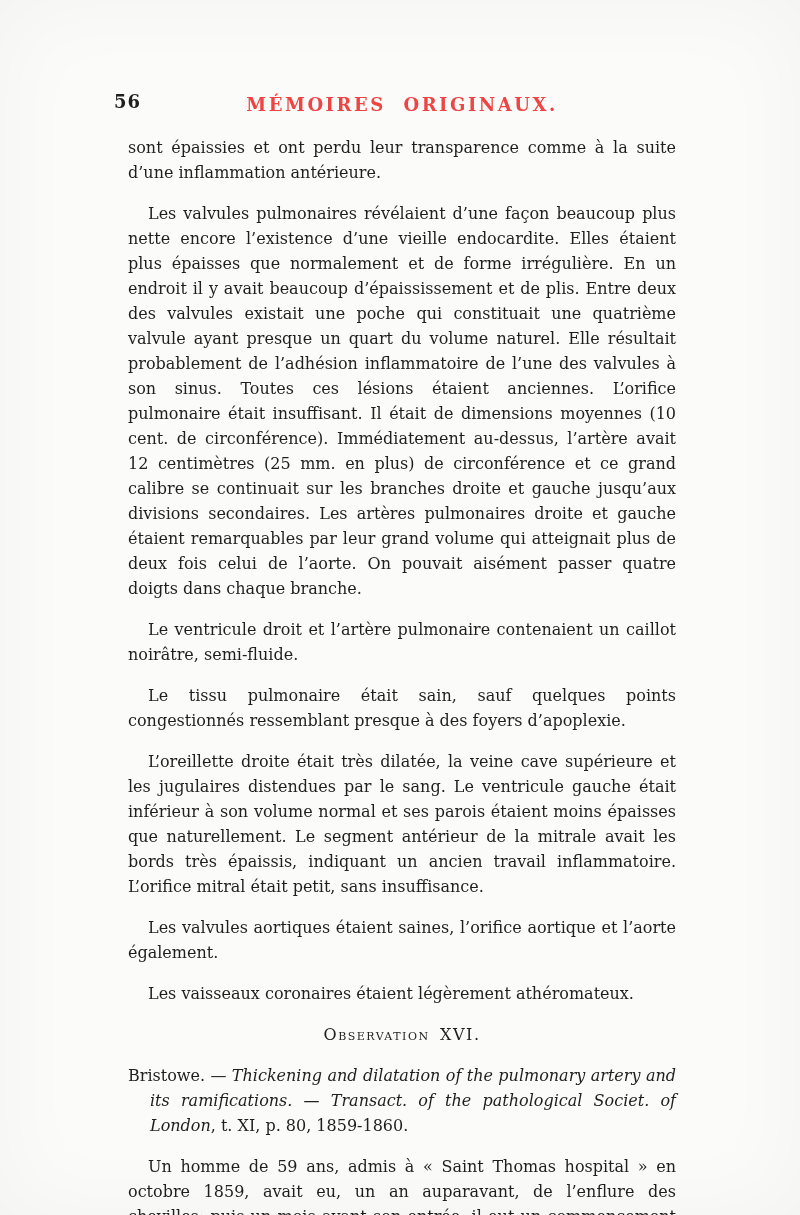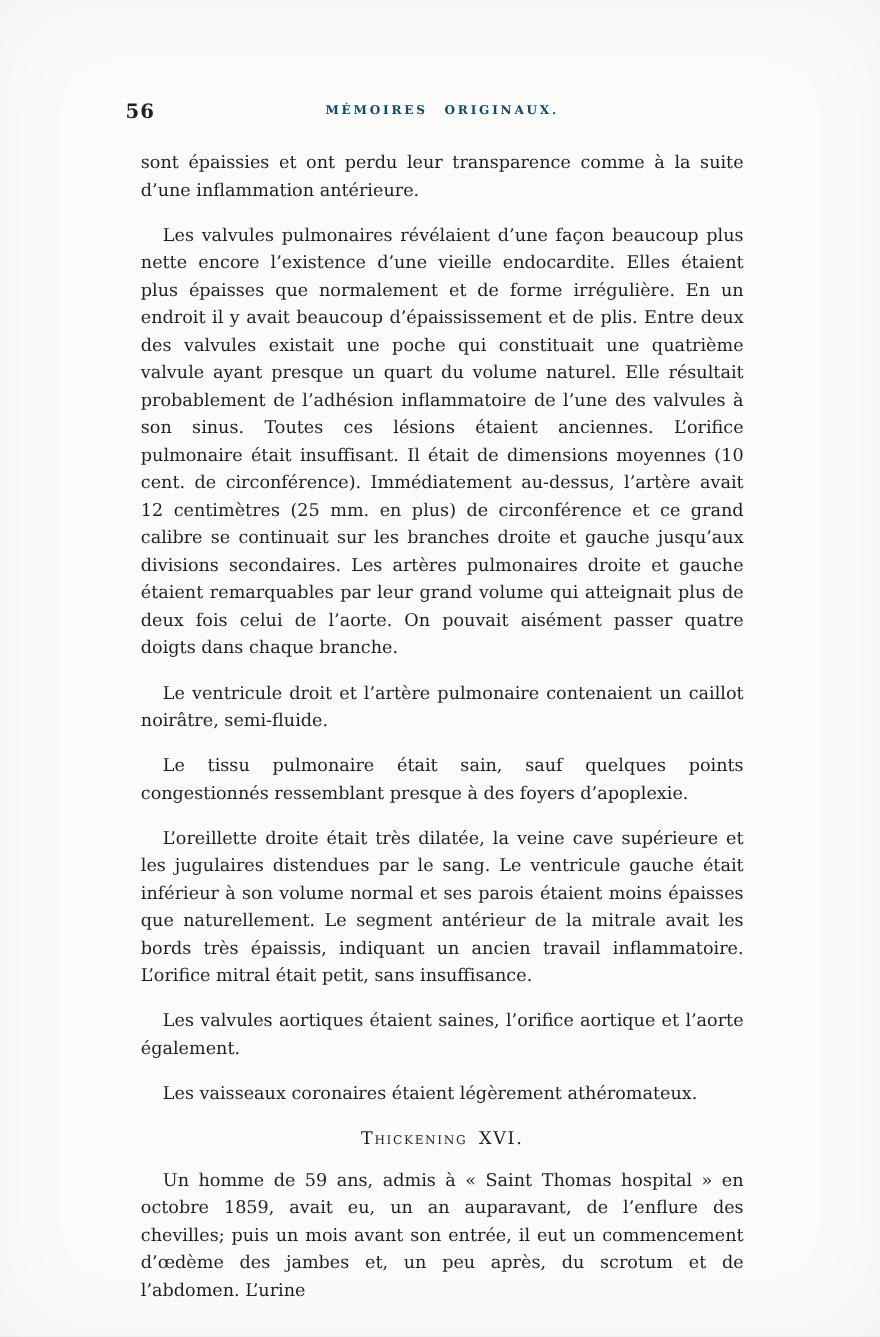--- a/index.html
+++ b/index.html
@@ -30,25 +30,25 @@
   .page-number {
     position: absolute;
     left: 2px;
     top: 1px;
     font-size: 18px;
     letter-spacing: 1px;
   }
   .running-header {
     display: block;
     text-align: center;
-    font-size: 11px;
+    font-size: 18px;
     letter-spacing: 2.5px;
     word-spacing: 9px;
     padding-top: 4px;
-    color: #0c4a6e;
+    color: #ef4444;
   }
   .body-text {
     position: absolute;
     top: 119px;
     left: 112px;
     width: 580px;
     font-size: 16px;
     line-height: 25px;
     text-align: justify;
   }
@@ -106,20 +106,23 @@
     <p>Le ventricule droit et l’artère pulmonaire contenaient un caillot noirâtre, semi-fluide.</p>
 
     <p>Le tissu pulmonaire était sain, sauf quelques points congestionnés ressemblant presque à des foyers d’apoplexie.</p>
 
     <p>L’oreillette droite était très dilatée, la veine cave supérieure et les jugulaires distendues par le sang. Le ventricule gauche était inférieur à son volume normal et ses parois étaient moins épaisses que naturellement. Le segment antérieur de la mitrale avait les bords très épaissis, indiquant un ancien travail inflammatoire. L’orifice mitral était petit, sans insuffisance.</p>
 
     <p>Les valvules aortiques étaient saines, l’orifice aortique et l’aorte également.</p>
 
     <p>Les vaisseaux coronaires étaient légèrement athéromateux.</p>
 
-    <h3 class="observation-heading">Thickening XVI.</h3>
+    <h3 class="observation-heading">Observation XVI.</h3>
 
+    <p class="citation">
+        <span class="hang"><span>Bristowe. — </span><em>Thickening and dilatation of the pulmonary artery and its ramifications. — Transact. of the pathological Societ. of London</em><span>, t. XI, p. 80, 1859-1860.</span></span>
+      </p>
 
     <p class="opening-paragraph">Un homme de 59 ans, admis à « Saint Thomas hospital » en octobre 1859, avait eu, un an auparavant, de l’enflure des chevilles; puis un mois avant son entrée, il eut un commencement d’œdème des jambes et, un peu après, du scrotum et de l’abdomen. L’urine</p>
 
   </div>
 
 </div>
 
 </body></html>

